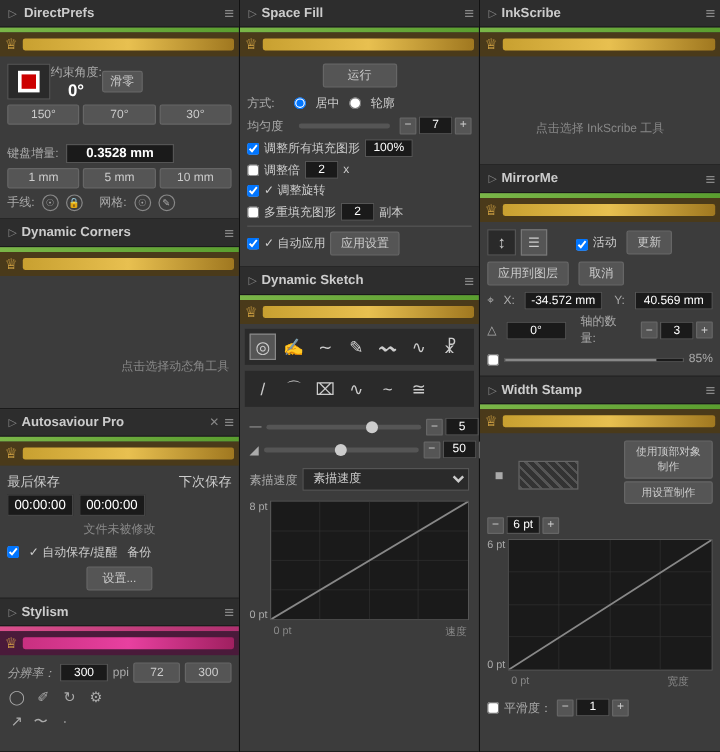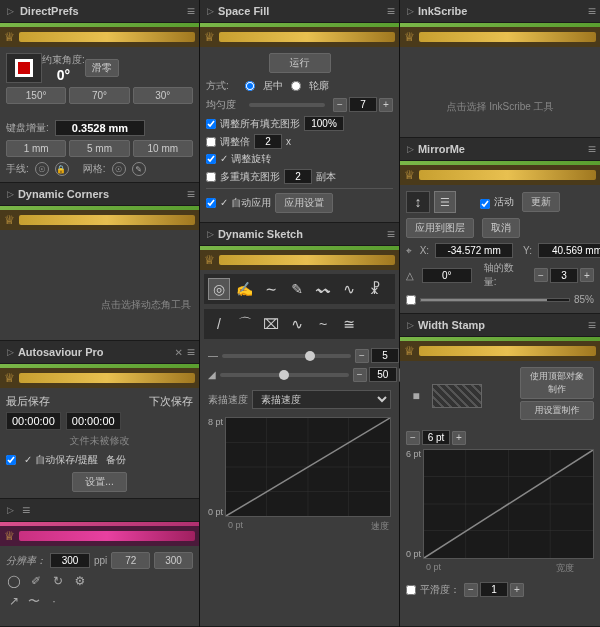--- a/index.html
+++ b/index.html
@@ -111,21 +111,21 @@
     .mirror-row { display: flex; align-items: center; gap: 4px; margin-bottom: 5px; }
     .mirror-icon-btn { width: 24px; height: 22px; background: #2a2a2a; border: 1px solid #555; display: flex; align-items: center; justify-content: center; color: #ccc; font-size: 11px; cursor: pointer; }
     .mirror-layers-icon { width: 22px; height: 22px; background: #555; border: 1px solid #777; display: flex; align-items: center; justify-content: center; color: #ccc; font-size: 11px; cursor: pointer; }
     .mirror-checkbox-row { display: flex; align-items: center; gap: 4px; }
     .mirror-check-label { color: #ccc; font-size: 10px; }
     .mirror-update-btn { background: #555; border: 1px solid #666; color: #ccc; padding: 2px 8px; cursor: pointer; font-size: 10px; border-radius: 2px; }
     .mirror-apply-btn { background: #555; border: 1px solid #666; color: #ccc; padding: 2px 8px; cursor: pointer; font-size: 10px; border-radius: 2px; }
     .mirror-cancel-btn { background: #555; border: 1px solid #666; color: #ccc; padding: 2px 8px; cursor: pointer; font-size: 10px; border-radius: 2px; }
     .mirror-coord-row { display: flex; align-items: center; gap: 6px; margin-bottom: 3px; }
     .mirror-coord-label { color: #aaa; font-size: 10px; width: 20px; }
-    .mirror-coord-value { background: #1a1a1a; border: 1px solid #555; color: #fff; width: 78px; text-align: center; padding: 1px 3px; font-size: 10px; }
+    .mirror-coord-value { background: #1a1a1a; border: 1px solid #555; color: #fff; width: 65px; text-align: center; padding: 1px 3px; font-size: 10px; }
     .mirror-angle-row { display: flex; align-items: center; gap: 6px; margin-bottom: 3px; }
     .mirror-angle-value { background: #1a1a1a; border: 1px solid #555; color: #fff; width: 50px; text-align: center; padding: 1px 3px; font-size: 10px; }
     .mirror-copies-label { color: #aaa; font-size: 10px; }
     .mirror-progress-bar { height: 4px; background: #1a1a1a; border: 1px solid #555; margin: 3px 0; flex: 1; position: relative; }
     .mirror-progress-fill { height: 100%; background: #888; width: 85%; }
 
     
     .width-stamp-content { padding: 6px; }
     .ws-btn-row { display: flex; gap: 3px; margin-bottom: 5px; padding-left: 32px; }
     .ws-btn { background: #555; border: 1px solid #666; color: #ccc; padding: 2px 6px; cursor: pointer; font-size: 9px; border-radius: 2px; flex: 1; text-align: center; }
@@ -244,20 +244,21 @@
           <span class="checkbox-label">备份</span>
         </div>
         <button class="settings-btn">设置...</button>
       </div>
     </div>
 
     <div class="panel" style="flex: 1;">
       <div class="panel-header">
         <span class="collapse-arrow">▷</span>
         <span style="width:4px;"></span>
+        <span class="panel-header-title">Stylism</span>
         <span class="panel-dots">≡</span>
       </div>
       <div class="pink-bar"></div>
       <div style="background:#4a1a3a; height:20px; display:flex; align-items:center; padding:0 4px;">
         <span style="color:#e8b44a; font-size:12px;">♕</span>
         <div style="flex:1; height:10px; background: linear-gradient(to right, #c83080, #e840a0, #a02060); border-radius:2px; margin-left:4px;"></div>
       </div>
       <div class="stylism-content">
         <div class="stylism-row">
           <span class="stylism-label">分辨率：</span>

